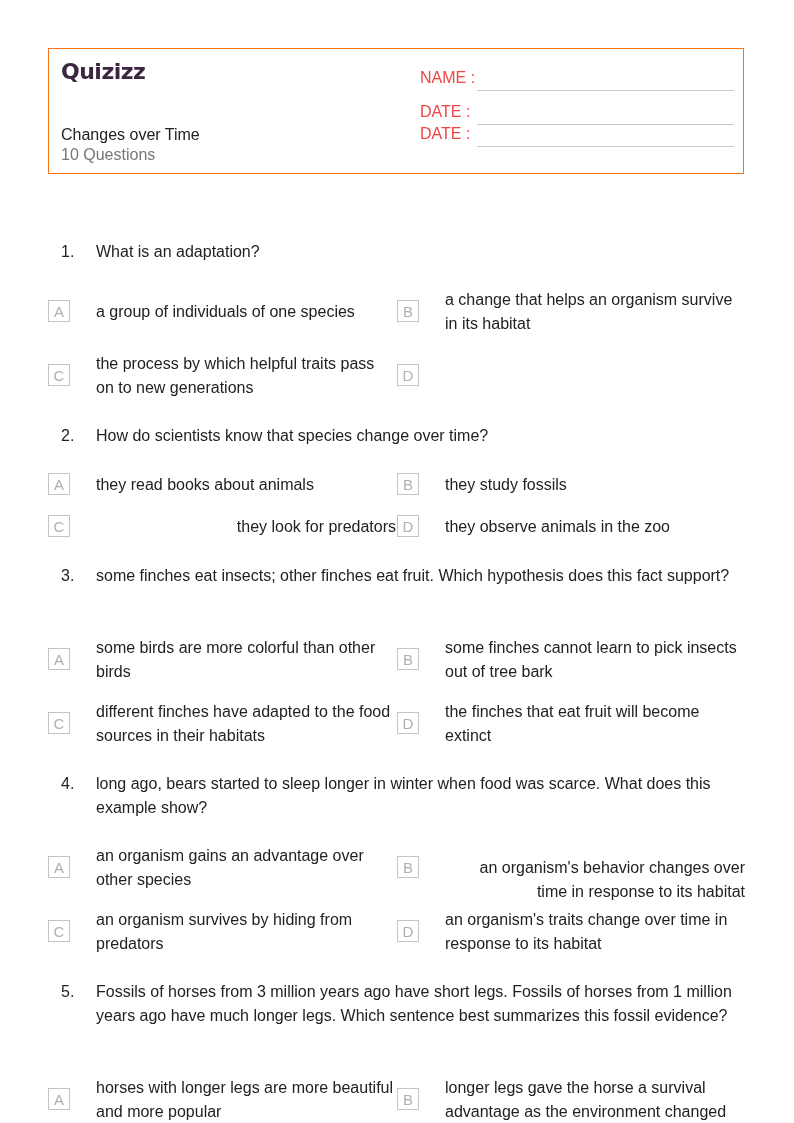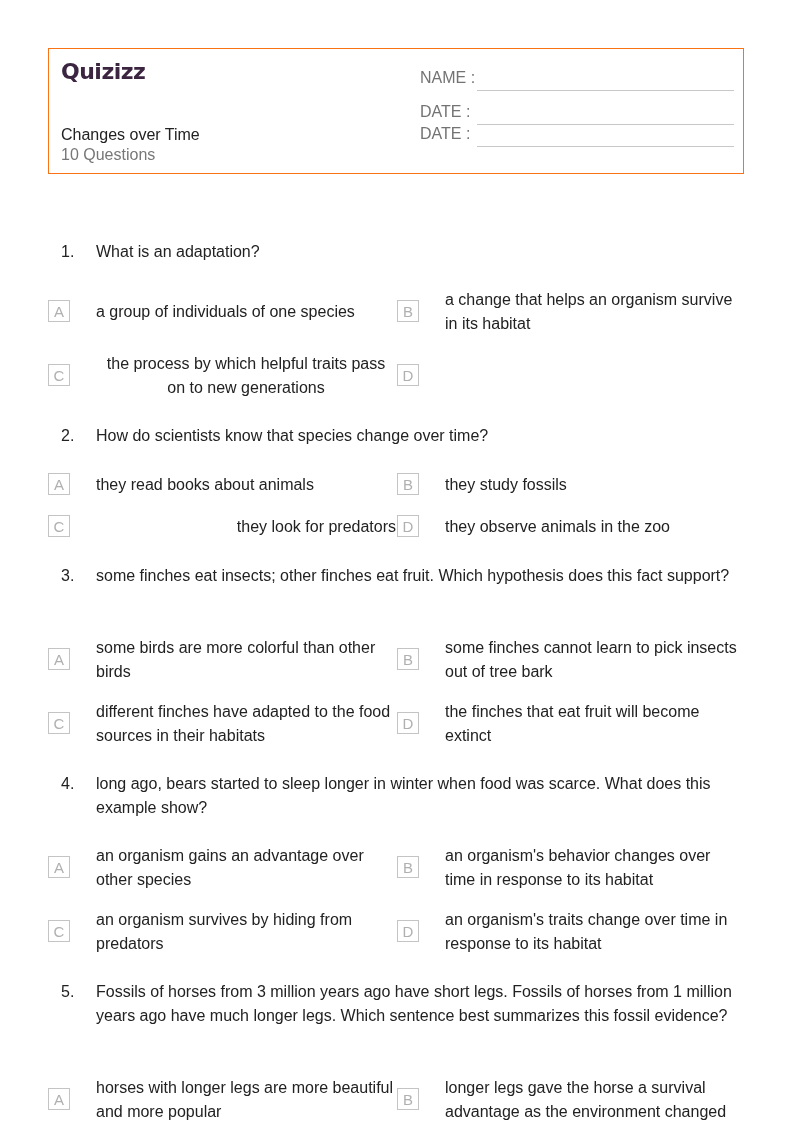--- a/index.html
+++ b/index.html
@@ -22,21 +22,21 @@
     font-size: 16px; color: #222222;
   }
   .quiz-count {
     position: absolute; left: 12px; top: 97px;
     font-size: 16px; color: #777777;
   }
   .field {
     position: absolute; left: 371px; width: 314px; height: 24px;
   }
   .field-label {
-    position: absolute; left: 0; top: 0; font-size: 16px; color: #737373;
+    position: absolute; left: 0; top: 0; font-size: 16px; color: #ef4444;
   }
   .field-line {
     position: absolute; left: 57px; right: 0; top: 21px; height: 0;
     border-bottom: 1px solid #c8c8c8;
   }
   .questions { position: absolute; left: 0; top: 0; width: 794px; }
   .q {
     position: absolute; left: 0; width: 794px;
   }
   .q-num {
@@ -90,21 +90,21 @@
   <div class="opt" style="left:48px; top:288px; height:48px;">
     <div class="opt-box" style="top:12px;">A</div>
     <div class="opt-text" style="top:12px;">a group of individuals of one species</div>
   </div>
   <div class="opt" style="left:397px; top:288px; height:48px;">
     <div class="opt-box" style="top:12px;">B</div>
     <div class="opt-text" style="top:0;">a change that helps an organism survive in its habitat</div>
   </div>
   <div class="opt" style="left:48px; top:352px; height:48px;">
     <div class="opt-box" style="top:12px;">C</div>
-    <div class="opt-text" style="top:0;text-align:center;">the process by which helpful traits pass on to new generations</div>
+    <div class="opt-text" style="top:0;">the process by which helpful traits pass on to new generations</div>
   </div>
   <div class="opt" style="left:397px; top:352px; height:48px;">
     <div class="opt-box" style="top:12px;">D</div>
   </div>
 
   <div class="q" style="top:424px;">
     <span class="q-num" style="top:3px;">2.</span>
     <div class="q-text">How do scientists know that species change over time?</div>
   </div>
   <div class="opt" style="left:48px; top:473px; height:24px;">
@@ -148,21 +148,21 @@
   <div class="q" style="top:772px;">
     <span class="q-num" style="top:3px;">4.</span>
     <div class="q-text">long ago, bears started to sleep longer in winter when food was scarce. What does this example show?</div>
   </div>
   <div class="opt" style="left:48px; top:844px; height:48px;">
     <div class="opt-box" style="top:12px;">A</div>
     <div class="opt-text" style="top:0;">an organism gains an advantage over other species</div>
   </div>
   <div class="opt" style="left:397px; top:844px; height:48px;">
     <div class="opt-box" style="top:12px;">B</div>
-    <div class="opt-text" style="top:0;">an organism's behavior changes over time in response to its habitat</div>
+    <div class="opt-text" style="top:12px;text-align:right;">an organism's behavior changes over time in response to its habitat</div>
   </div>
   <div class="opt" style="left:48px; top:908px; height:48px;">
     <div class="opt-box" style="top:12px;">C</div>
     <div class="opt-text" style="top:0;">an organism survives by hiding from predators</div>
   </div>
   <div class="opt" style="left:397px; top:908px; height:48px;">
     <div class="opt-box" style="top:12px;">D</div>
     <div class="opt-text" style="top:0;">an organism's traits change over time in response to its habitat</div>
   </div>
 

